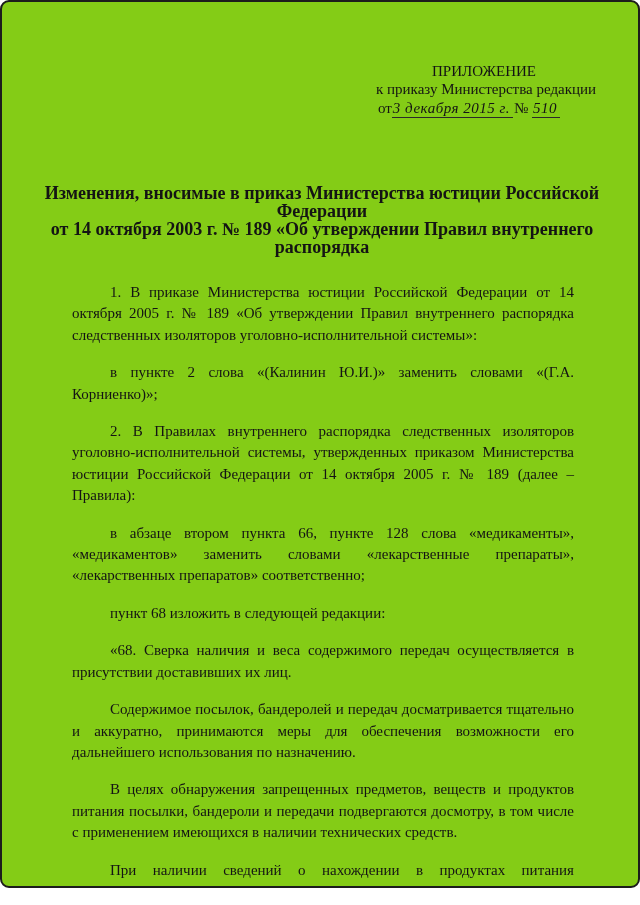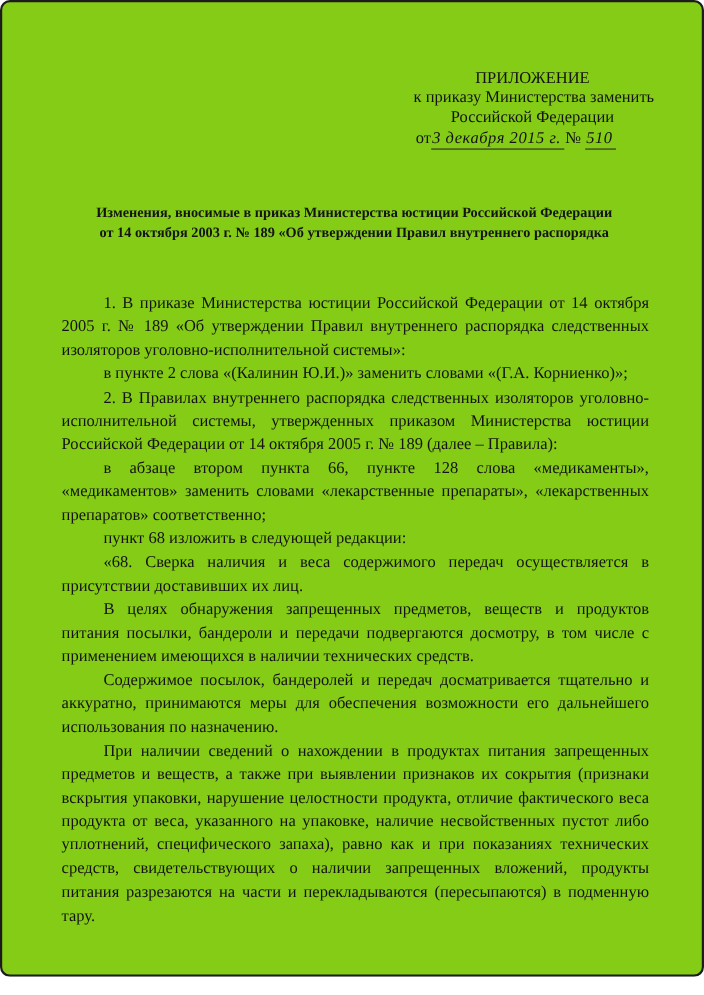--- a/index.html
+++ b/index.html
@@ -44,62 +44,61 @@
     letter-spacing: 0.5px;
   }
   .num-label { padding-left: 1px; }
   .title-block {
     position: absolute;
     top: 182px;
     left: 35px;
     width: 570px;
     text-align: center;
     font-weight: bold;
-    font-size: 13px;
+    font-size: 18px;
     line-height: 18px;
   }
   .body-block {
     position: absolute;
     top: 264px;
     left: 54px;
     width: 534px;
     font-size: 15px;
     line-height: 21.4px;
     text-align: justify;
   }
   .body-block p {
-    margin: 0;
+    margin: 16px;
     text-indent: 38px;
   }
 </style>
 </head>
 <body>
 
 <div class="page">
 
   <div class="header-block">
     <div class="header-line">ПРИЛОЖЕНИЕ</div>
-    <div class="header-line">к приказу Министерства заменить</div>
-    <div class="header-line">Российской Федерации</div>
+    <div class="header-line">к приказу Министерства редакции</div>
     <div class="date-line">
       <span>от</span><span class="fill-in">3 декабря 2015 г.</span><span class="num-label">№</span> <span class="fill-in">510</span>
     </div>
   </div>
 
   <div class="title-block">
     <div>Изменения, вносимые в приказ Министерства юстиции Российской Федерации</div>
     <div>от 14 октября 2003 г. № 189 «Об утверждении Правил внутреннего распорядка</div>
   </div>
 
   <div class="body-block">
     <p>1. В приказе Министерства юстиции Российской Федерации от 14 октября 2005 г. № 189 «Об утверждении Правил внутреннего распорядка следственных изоляторов уголовно-исполнительной системы»:</p>
     <p>в пункте 2 слова «(Калинин Ю.И.)» заменить словами «(Г.А. Корниенко)»;</p>
     <p>2. В Правилах внутреннего распорядка следственных изоляторов уголовно-исполнительной системы, утвержденных приказом Министерства юстиции Российской Федерации от 14 октября 2005 г. № 189 (далее – Правила):</p>
     <p>в абзаце втором пункта 66, пункте 128 слова «медикаменты», «медикаментов» заменить словами «лекарственные препараты», «лекарственных препаратов» соответственно;</p>
     <p>пункт 68 изложить в следующей редакции:</p>
     <p>«68. Сверка наличия и веса содержимого передач осуществляется в присутствии доставивших их лиц.</p>
+    <p>Содержимое посылок, бандеролей и передач досматривается тщательно и аккуратно, принимаются меры для обеспечения возможности его дальнейшего использования по назначению.</p>
     <p>В целях обнаружения запрещенных предметов, веществ и продуктов питания посылки, бандероли и передачи подвергаются досмотру, в том числе с применением имеющихся в наличии технических средств.</p>
-    <p>Содержимое посылок, бандеролей и передач досматривается тщательно и аккуратно, принимаются меры для обеспечения возможности его дальнейшего использования по назначению.</p>
     <p>При наличии сведений о нахождении в продуктах питания запрещенных предметов и веществ, а также при выявлении признаков их сокрытия (признаки вскрытия упаковки, нарушение целостности продукта, отличие фактического веса продукта от веса, указанного на упаковке, наличие несвойственных пустот либо уплотнений, специфического запаха), равно как и при показаниях технических средств, свидетельствующих о наличии запрещенных вложений, продукты питания разрезаются на части и перекладываются (пересыпаются) в подменную тару.</p>
 
   </div>
 
 </div>
 
 </body></html>

